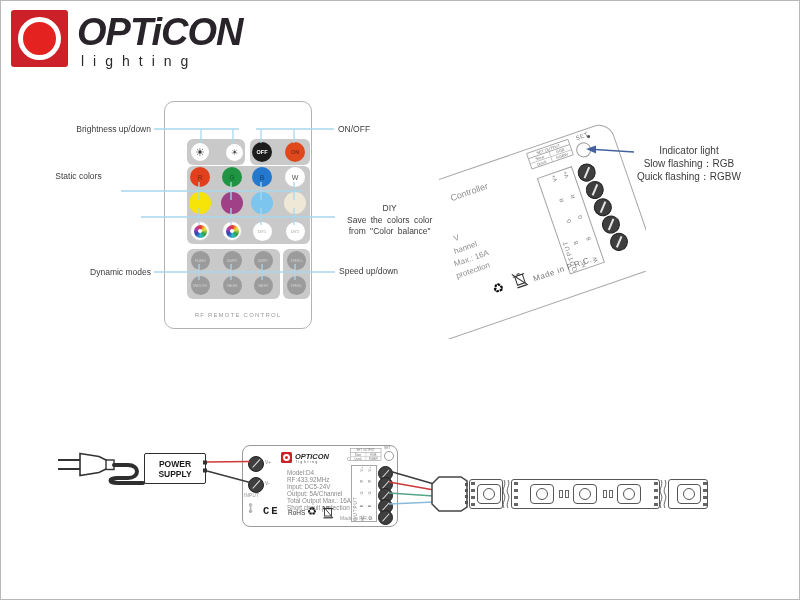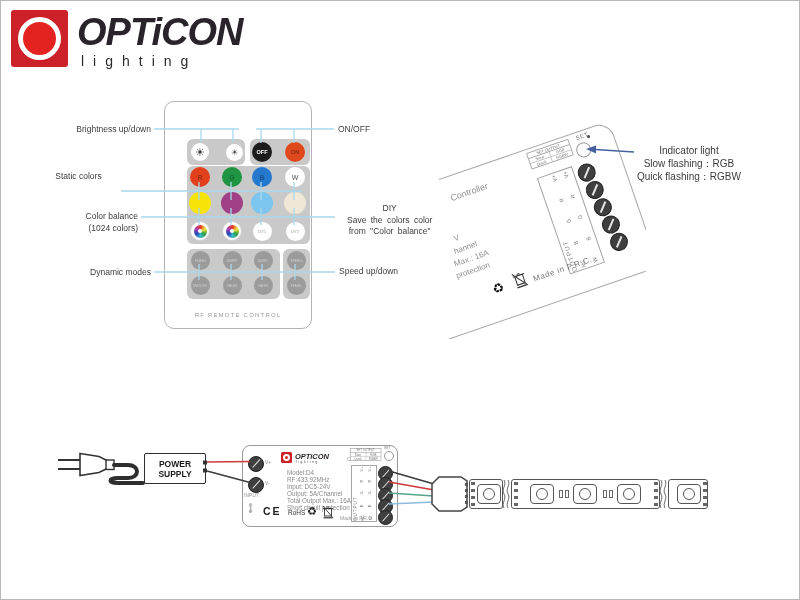--- a/index.html
+++ b/index.html
@@ -134,24 +134,20 @@
       </div>
     <div class="btn" style="left:122px;top:173.5px;width:19px;height:19px;background:#9b9b9b;color:#d2d2d2;font-size:4px;">
         <span class="sm">SPEED-</span>
       </div>
 
     <div class="rfoot">RF REMOTE CONTROL</div>
   </div>
 
   <div class="lab lleft" style="left:60px;top:123px;width:90px;">Brightness up/down</div>
   <div class="lab lleft" style="left:38px;top:170px;width:79px;text-align:center;">Static colors</div>
-  <div class="lab lleft" style="left:38px;top:210px;width:99px;">
-    <div>Color balance</div>
-    <div>(1024 colors)</div>
-  </div>
   <div class="lab lleft" style="left:60px;top:266px;width:90px;">Dynamic modes</div>
 
   <div class="lab right" style="left:337px;top:123px;">ON/OFF</div>
   <div class="lab right" style="left:346px;top:202px;word-spacing:2px;">
     <div>DIY</div>
     <div>Save the colors color</div>
     <div>from "Color balance"</div>
   </div>
   <div class="lab right" style="left:338px;top:265px;">Speed up/down</div>
 
@@ -243,21 +239,21 @@
     <div class="spec">
       <div>Model:D4</div>
       <div>RF:433.92MHz</div>
       <div>Input: DC5-24V</div>
       <div>Output: 5A/Channel</div>
       <div>Total Output Max.: 16A</div>
       <div>Short circuit protection</div>
     </div>
 
     <div class="tinytxt" style="left:5px;top:57px;font-size:5px;writing-mode:vertical-rl;color:#666;">⊖•⊕</div>
-    <div class="tinytxt" style="left:20px;top:59px;font-size:10.5px;font-weight:bold;letter-spacing:2px;color:#222;">CE</div>
+    <div class="tinytxt" style="left:20px;top:59px;font-size:10.5px;font-weight:bold;letter-spacing:2px;color:#222;font-family:Liberation Mono, monospace;">CE</div>
     <div class="tinytxt" style="left:45px;top:63px;font-size:6.5px;color:#333;">RoHS</div>
     <div class="tinytxt" style="left:64px;top:59px;font-size:11px;color:#111;">♻</div>
     <svg width="12" height="14" style="left:79px;top:59px;" viewBox="0 0 12 14">
       <rect x="2.5" y="3.5" width="7" height="7.5" fill="none" stroke="#333" stroke-width="0.9"></rect>
       <line x1="1" y1="3.5" x2="11" y2="3.5" stroke="#333" stroke-width="0.9"></line>
       <line x1="4.5" y1="2" x2="7.5" y2="2" stroke="#333" stroke-width="0.9"></line>
       <line x1="1" y1="1" x2="11" y2="13" stroke="#333" stroke-width="0.9"></line>
       <line x1="1.5" y1="12.8" x2="10.5" y2="12.8" stroke="#333" stroke-width="1.2"></line>
     </svg>
     <div class="tinytxt" style="left:97px;top:69px;font-size:5px;color:#999;">Made in P.R.C.</div>

